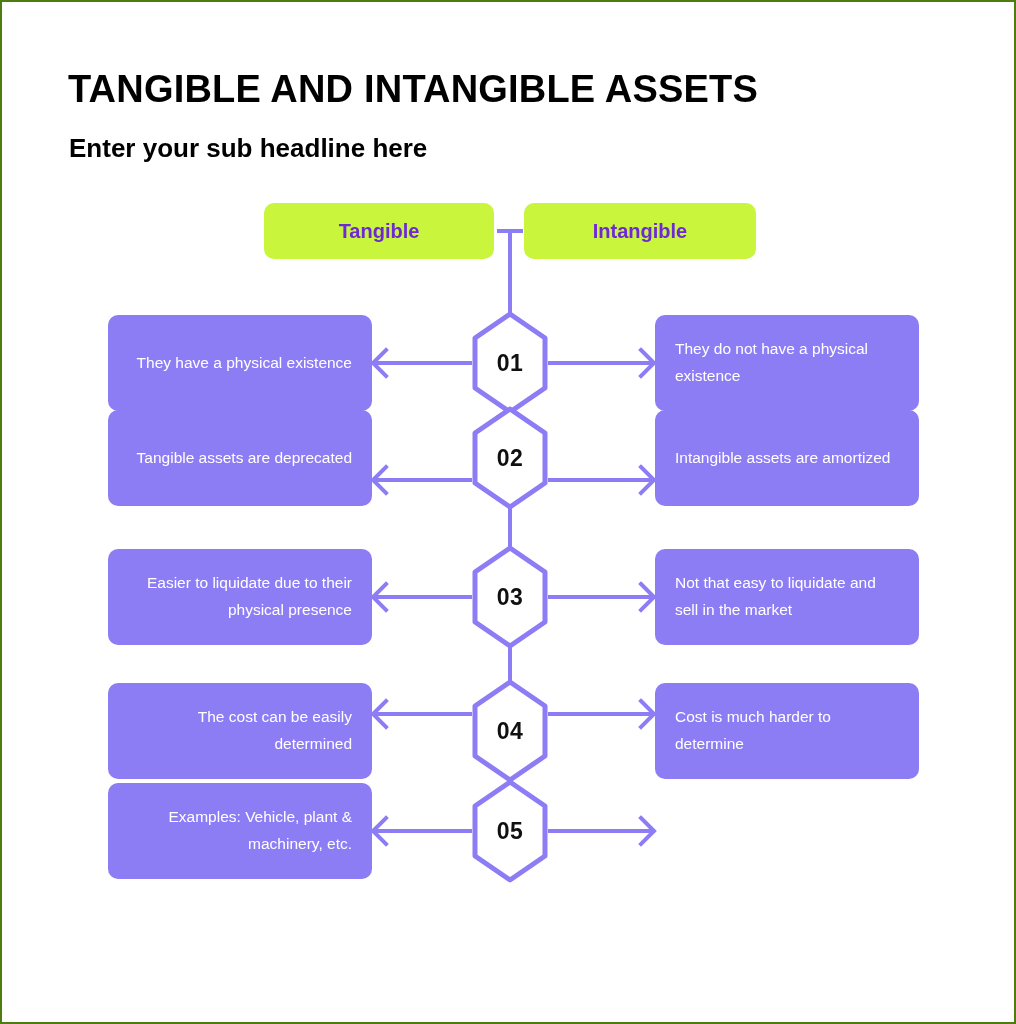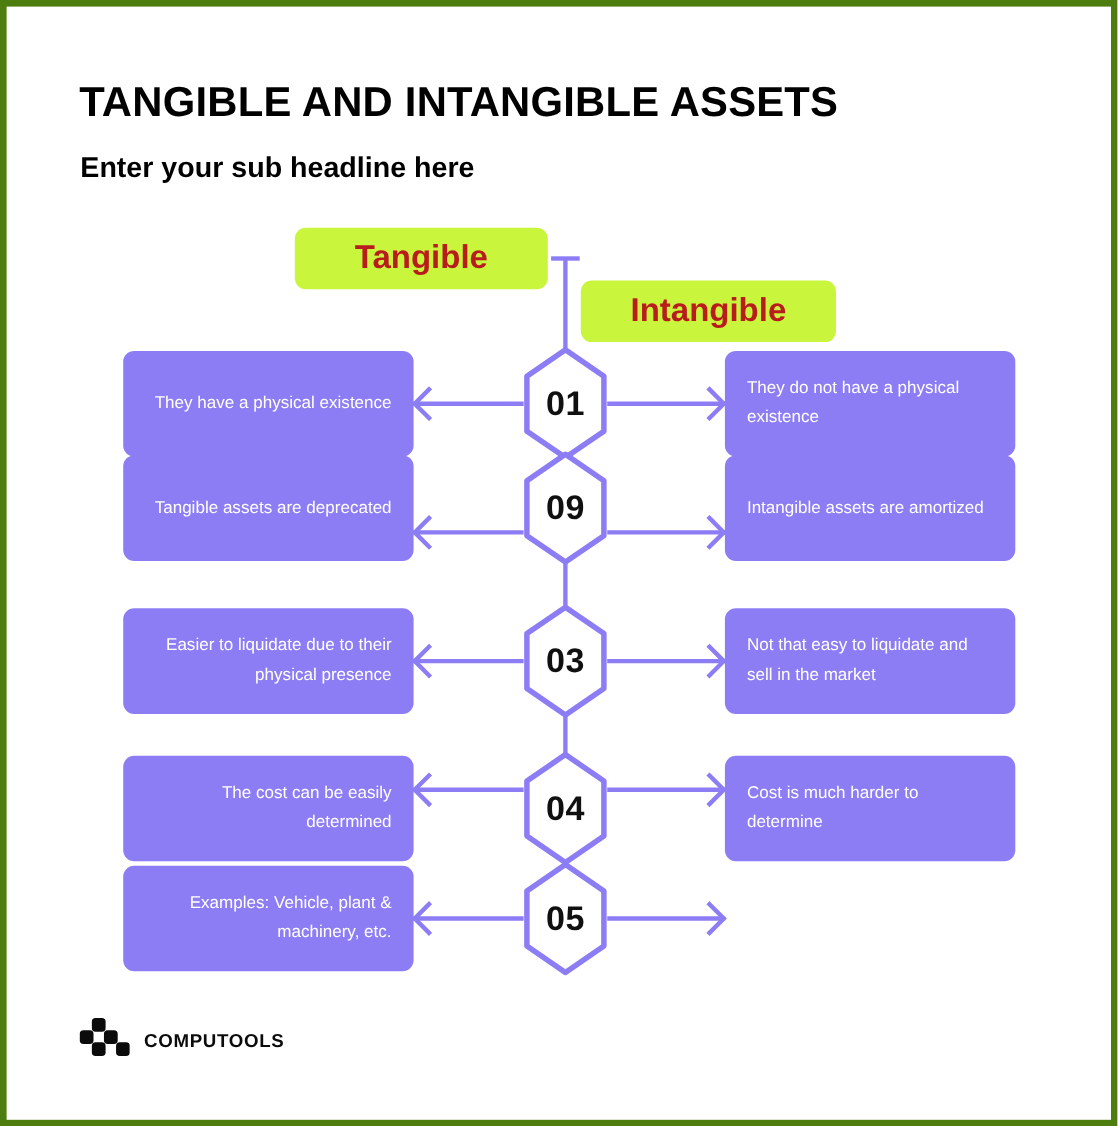--- a/index.html
+++ b/index.html
@@ -9,21 +9,21 @@
   }
   body {
     font-family: "Liberation Sans", sans-serif;
   }
   .canvas {
     position: relative;
     width: 1016px;
     height: 1024px;
     background: #ffffff;
     box-sizing: border-box;
-    border: 6px solid #4d7c0f;
+    border: 2px solid #4d7c0f;
     overflow: hidden;
   }
 
   
   .page-title {
     position: absolute;
     left: 66px;
     top: 66px;
     font-size: 38px;
     font-weight: 700;
@@ -44,26 +44,26 @@
   
   .badge {
     position: absolute;
     top: 201px;
     height: 56px;
     border-radius: 10px;
     background: var(--green, #c9f53c);
     display: flex;
     align-items: center;
     justify-content: center;
-    font-size: 30px;
-    font-weight: 700;
-    color: #b91c1c;
+    font-size: 20px;
+    font-weight: 700;
+    color: #6d28d9;
   }
   .badge-left  { left: 262px; width: 230px; }
-  .badge-right { left: 522px; width: 232px; margin-top: 48px; }
+  .badge-right { left: 522px; width: 232px; }
 
   
   .wires {
     position: absolute;
     left: 0;
     top: 0;
     width: 1016px;
     height: 1024px;
     pointer-events: none;
   }
@@ -110,21 +110,21 @@
   }
   .hex-num {
     position: absolute;
     left: 470px;
     top: -4px;
     width: 76px;
     height: 104px;
     display: flex;
     align-items: center;
     justify-content: center;
-    font-size: 31px;
+    font-size: 23px;
     font-weight: 700;
     color: #101010;
     letter-spacing: 0.5px;
   }
 
   
   .logo-wrap {
     position: absolute;
     left: 66px;
     top: 919px;
@@ -194,21 +194,21 @@
     </svg>
     <div class="hex-num">01</div>
     <div class="card card-right">They do not have a physical existence</div>
   </div>
 
   <div class="row" style="top:408px">
     <div class="card card-left">Tangible assets are deprecated</div>
     <svg class="hex" viewBox="0 0 76 104" xmlns="http://www.w3.org/2000/svg">
       <polygon points="38,3 73,27 73,77 38,101 3,77 3,27" fill="#ffffff" stroke="#8d7df5" stroke-width="5" stroke-linejoin="round"></polygon>
     </svg>
-    <div class="hex-num">09</div>
+    <div class="hex-num">02</div>
     <div class="card card-right">Intangible assets are amortized</div>
   </div>
 
   <div class="row" style="top:547px">
     <div class="card card-left">Easier to liquidate due to their physical presence</div>
     <svg class="hex" viewBox="0 0 76 104" xmlns="http://www.w3.org/2000/svg">
       <polygon points="38,3 73,27 73,77 38,101 3,77 3,27" fill="#ffffff" stroke="#8d7df5" stroke-width="5" stroke-linejoin="round"></polygon>
     </svg>
     <div class="hex-num">03</div>
     <div class="card card-right">Not that easy to liquidate and sell in the market</div>
@@ -224,26 +224,14 @@
   </div>
 
   <div class="row" style="top:781px">
     <div class="card card-left">Examples: Vehicle, plant &amp; machinery, etc.</div>
     <svg class="hex" viewBox="0 0 76 104" xmlns="http://www.w3.org/2000/svg">
       <polygon points="38,3 73,27 73,77 38,101 3,77 3,27" fill="#ffffff" stroke="#8d7df5" stroke-width="5" stroke-linejoin="round"></polygon>
     </svg>
     <div class="hex-num">05</div>
   </div>
 
-  <div class="logo-wrap">
-    <svg width="46" height="44" viewBox="0 0 46 44" xmlns="http://www.w3.org/2000/svg">
-      <g fill="#0b0b0b">
-        <rect x="11.5" y="0.5" width="12.5" height="12.5" rx="3.4"></rect>
-        <rect x="0.5" y="11.5" width="12.5" height="12.5" rx="3.4"></rect>
-        <rect x="22.5" y="11.5" width="12.5" height="12.5" rx="3.4"></rect>
-        <rect x="11.5" y="22.5" width="12.5" height="12.5" rx="3.4"></rect>
-        <rect x="33.5" y="22.5" width="12.5" height="12.5" rx="3.4"></rect>
-      </g>
-    </svg>
-    <div class="logo-text">COMPUTOOLS</div>
-  </div>
 
 </div>
 
 </body></html>

